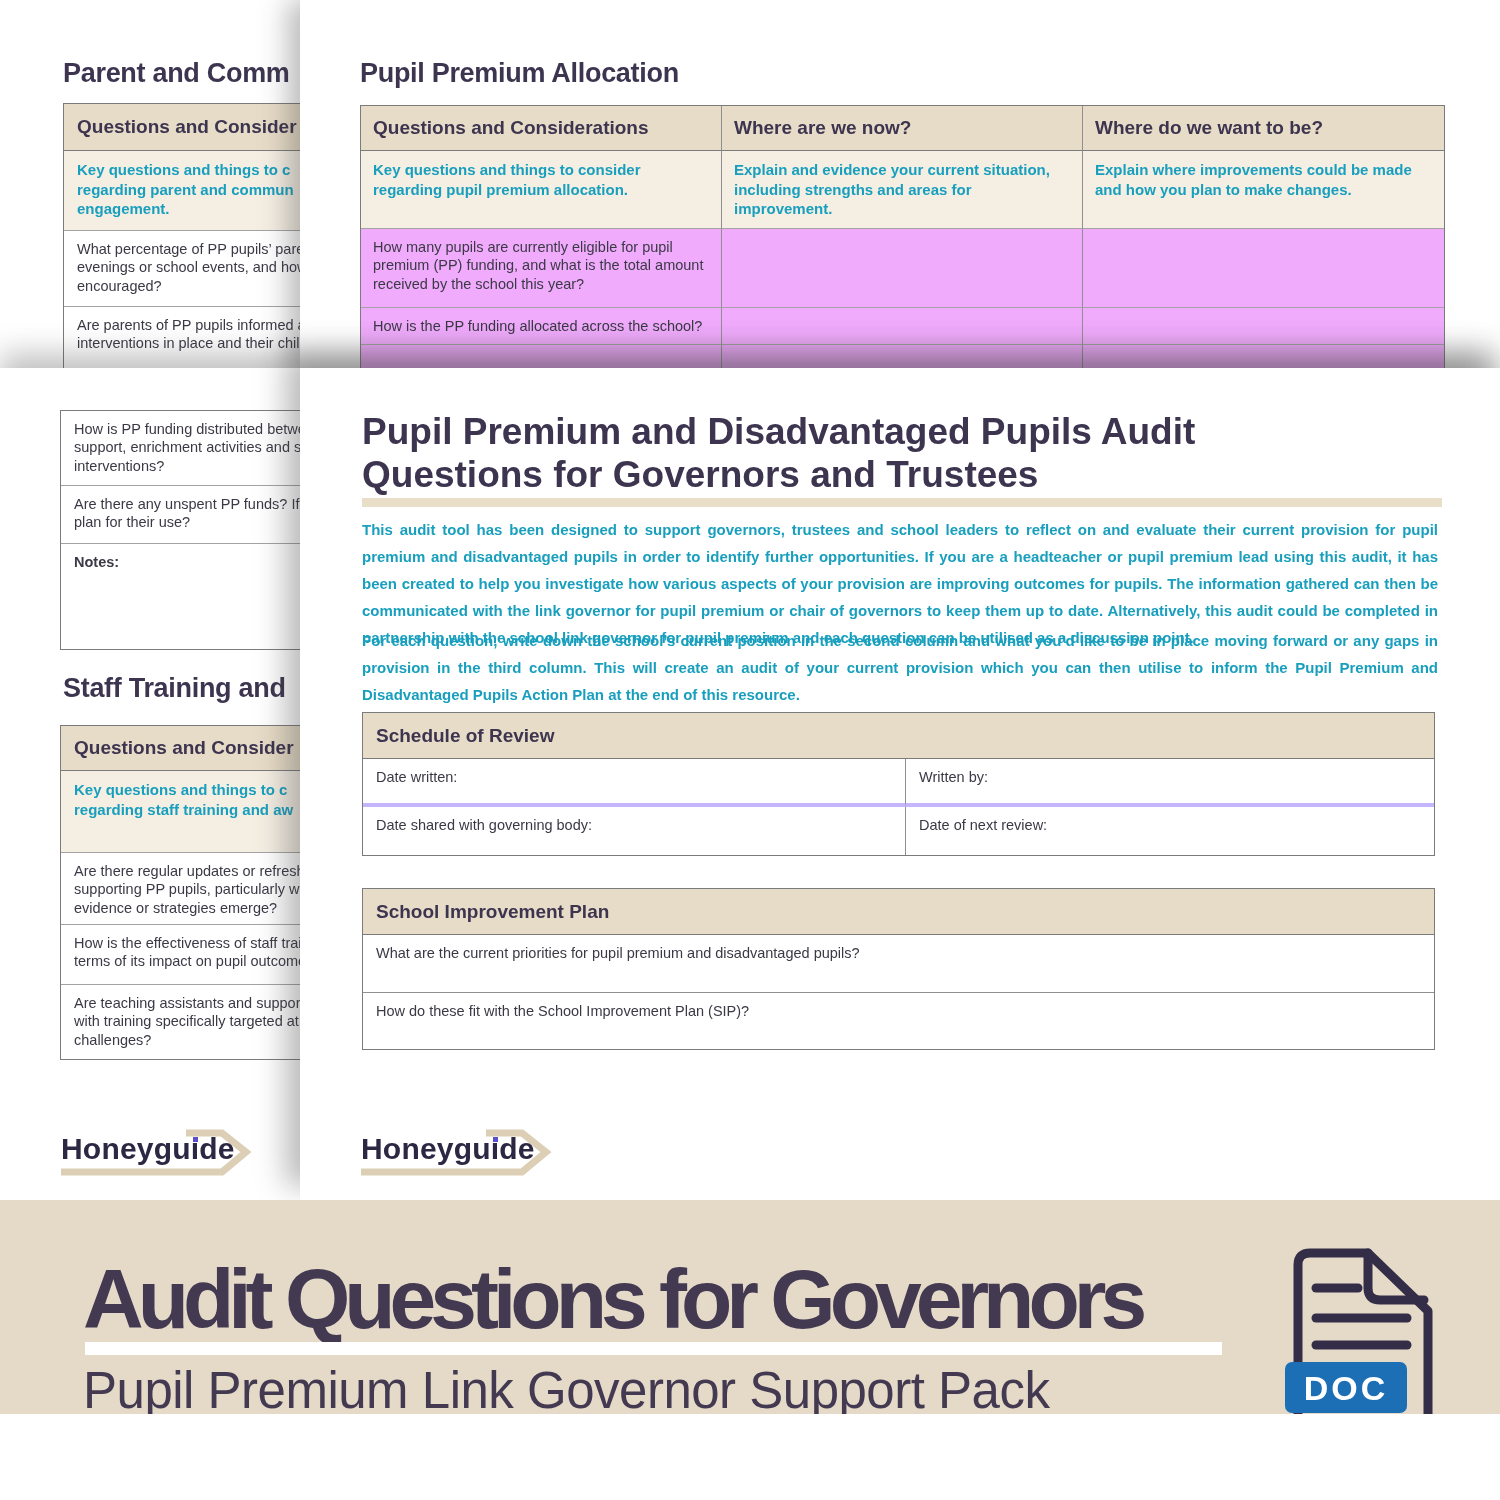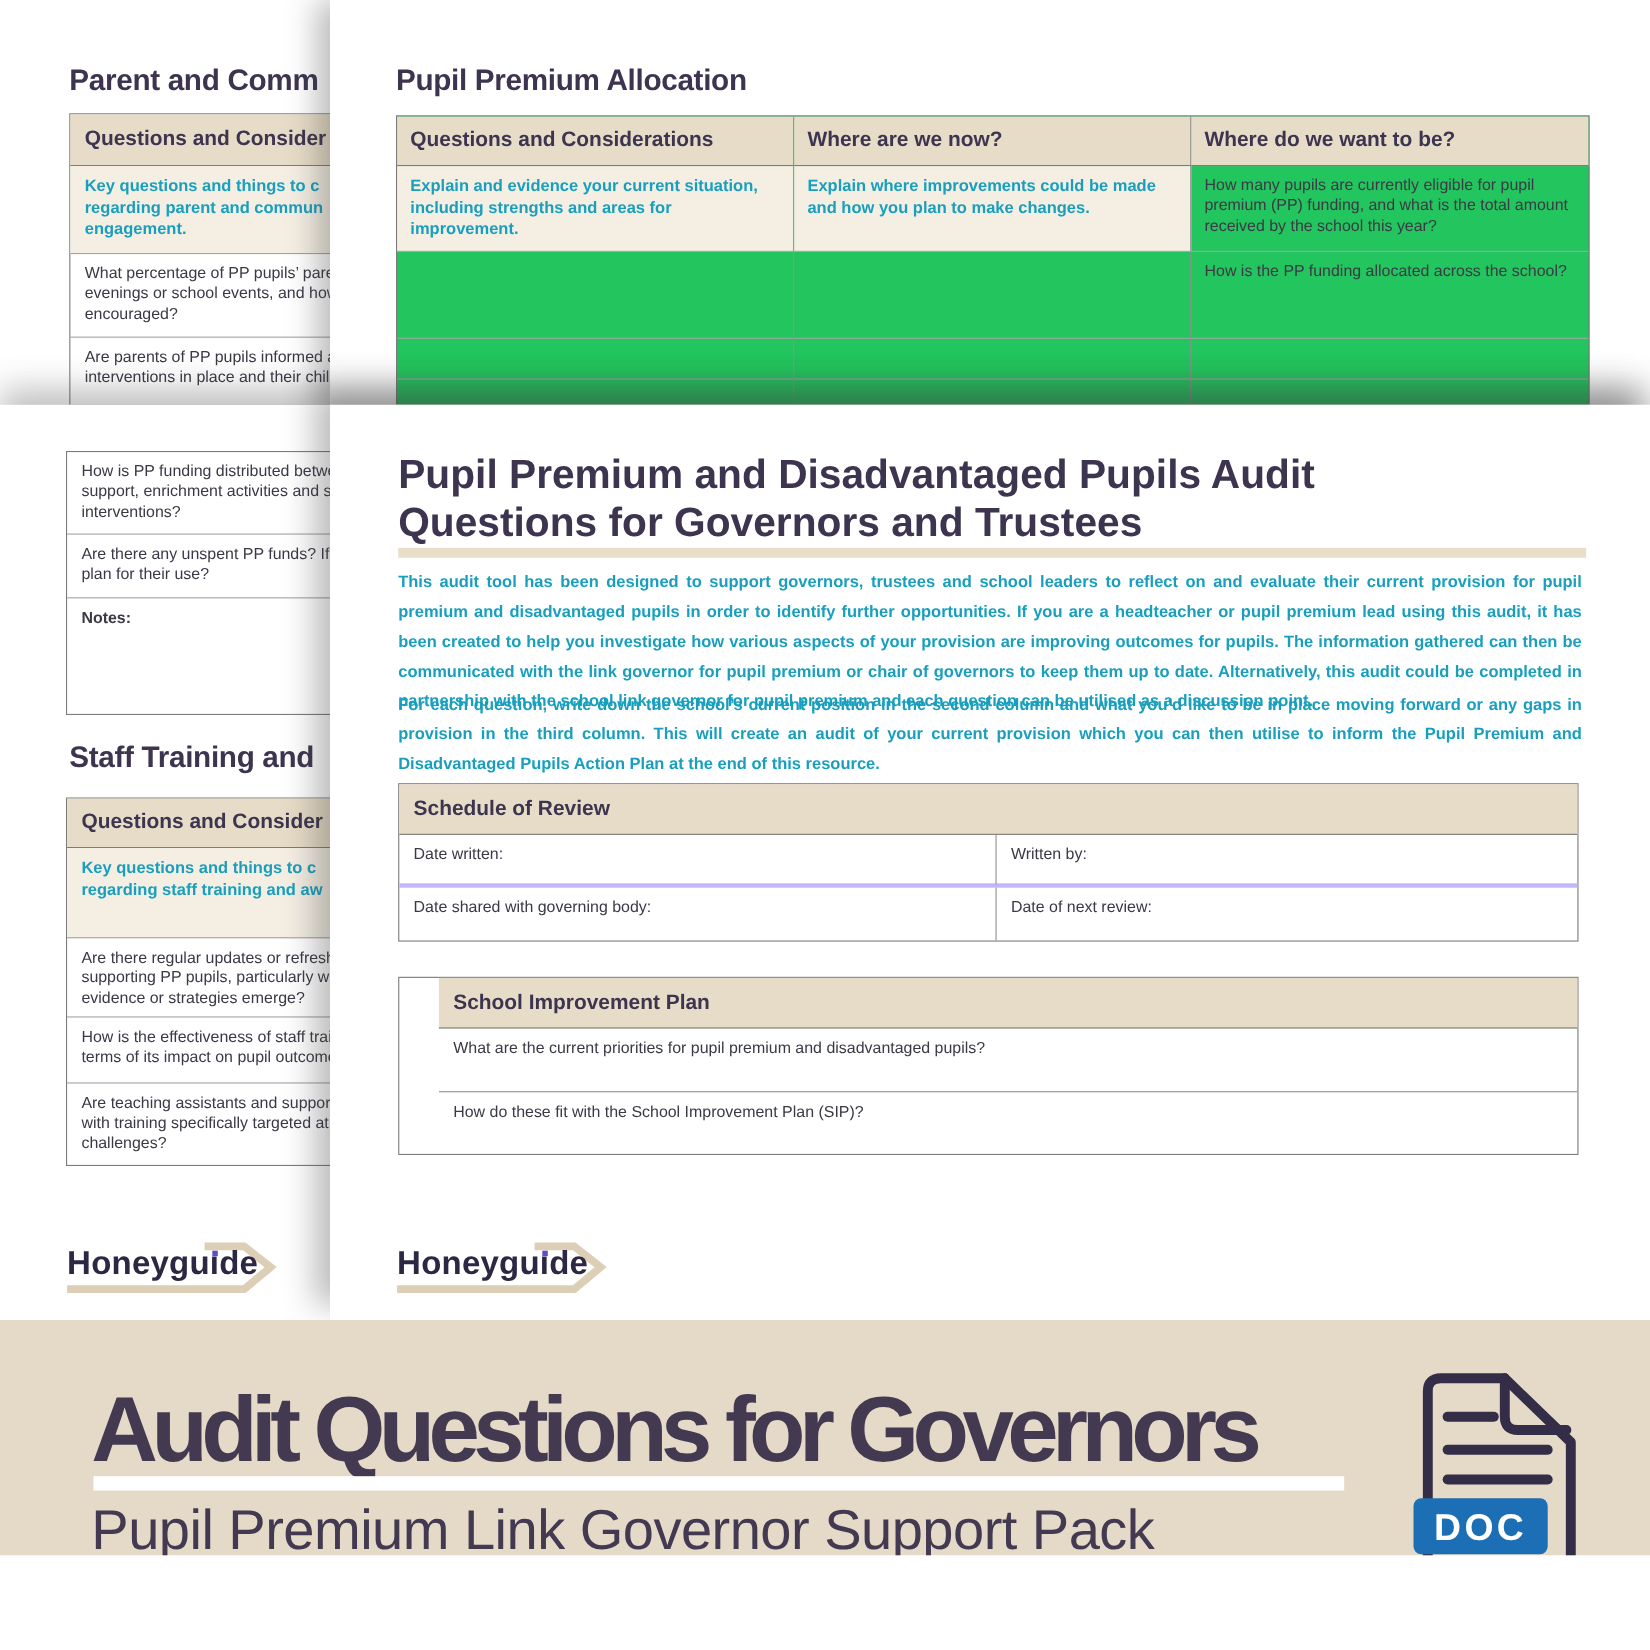--- a/index.html
+++ b/index.html
@@ -28,37 +28,37 @@
   
   .t1 { position:absolute; border:1px solid #7b7b7b; box-sizing:border-box; background:#fff; }
   .t1 .trow { box-sizing:border-box; border-bottom:1px solid #a3a3a3; padding:9px 13px; overflow:hidden; }
   .t1 .trow.head { background:#e7dcc7; border-bottom:1px solid #7b7b7b; display:flex; align-items:center; }
   .t1 .trow.note { background:#f4eee3; }
   .t1 .trow.last { border-bottom:none; }
 
   
   .t3 { position:absolute; display:grid; grid-template-columns:361px 361px 361px;
         grid-template-rows:45px 78px 79px 37px 24px; border:1px solid #7b7b7b;
-        box-sizing:border-box; background:#22c55e; }
+        box-sizing:border-box; background:#f0abfc; }
   .t3 .t3c { box-sizing:border-box; border-right:1px solid #8f8f8f; border-bottom:1px solid #a3a3a3;
              padding:9px 12px; overflow:hidden; }
   .t3 .t3c:nth-child(3n) { border-right:none; }
   .t3 .hd { background:#e7dcc7; border-bottom:1px solid #7b7b7b; display:flex; align-items:center; }
   .t3 .nt { background:#f4eee3; }
 
   
   .t2 { position:absolute; display:grid; grid-template-columns:543px 528px; grid-template-rows:46px 48px 48px;
         border:1px solid #7b7b7b; box-sizing:border-box; background:#fff; }
   .t2 .t2c { box-sizing:border-box; border-bottom:4px solid #c4b5fd; padding:9px 13px; overflow:hidden; }
   .t2 .full { grid-column:1/3; background:#e7dcc7; display:flex; align-items:center; border-bottom:1px solid #7b7b7b; }
   .t2 .c1 { border-right:1px solid #8f8f8f; }
   .t2 .lastrow { border-bottom:none; }
 
   
-  .tsip { position:absolute; border:1px solid #7b7b7b; box-sizing:border-box; background:#fff;padding-left:36px; }
+  .tsip { position:absolute; border:1px solid #7b7b7b; box-sizing:border-box; background:#fff; }
   .tsip .trow { box-sizing:border-box; border-bottom:1px solid #8f8f8f; padding:9px 13px; overflow:hidden; }
   .tsip .trow.head { background:#e7dcc7; border-bottom:1px solid #7b7b7b; display:flex; align-items:center; }
   .tsip .trow.last { border-bottom:none; }
 
   
   .main-title { font-size:37px; font-weight:bold; color:#3d3550; line-height:43px; letter-spacing:0; }
   .title-bar { background:#e9dfc8; }
   .intro { font-size:15px; font-weight:bold; color:#189fbe; line-height:27px; text-align:justify; }
 
   
@@ -103,20 +103,21 @@
       <div class="t3c hd">
         <span class="cell-head" data-bind="page_allocation.headers.0">Questions and Considerations</span>
         </div>
       <div class="t3c hd">
         <span class="cell-head" data-bind="page_allocation.headers.1">Where are we now?</span>
         </div>
       <div class="t3c hd">
         <span class="cell-head" data-bind="page_allocation.headers.2">Where do we want to be?</span>
         </div>
 
+      <div class="t3c nt cell-note" data-bind="page_allocation.notes.0">Key questions and things to consider regarding pupil premium allocation.</div>
       <div class="t3c nt cell-note" data-bind="page_allocation.notes.1">Explain and evidence your current situation, including strengths and areas for improvement.</div>
       <div class="t3c nt cell-note" data-bind="page_allocation.notes.2">Explain where improvements could be made and how you plan to make changes.</div>
 
       <div class="t3c cell-q" data-bind="page_allocation.rows.0">How many pupils are currently eligible for pupil premium (PP) funding, and what is the total amount received by the school this year?</div>
       <div class="t3c"></div>
       <div class="t3c"></div>
 
       <div class="t3c cell-q" data-bind="page_allocation.rows.1">How is the PP funding allocated across the school?</div>
       <div class="t3c"></div>
       <div class="t3c"></div>

